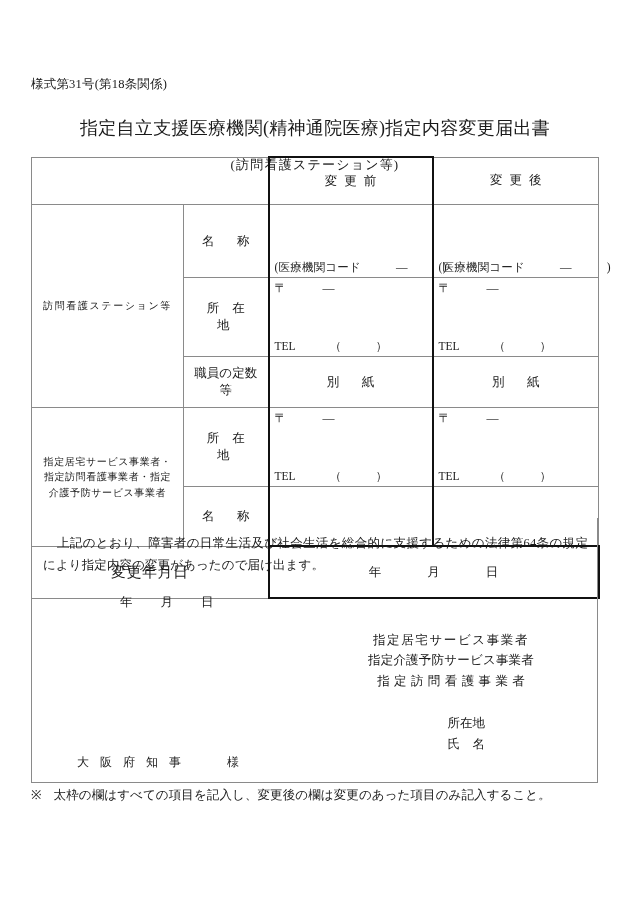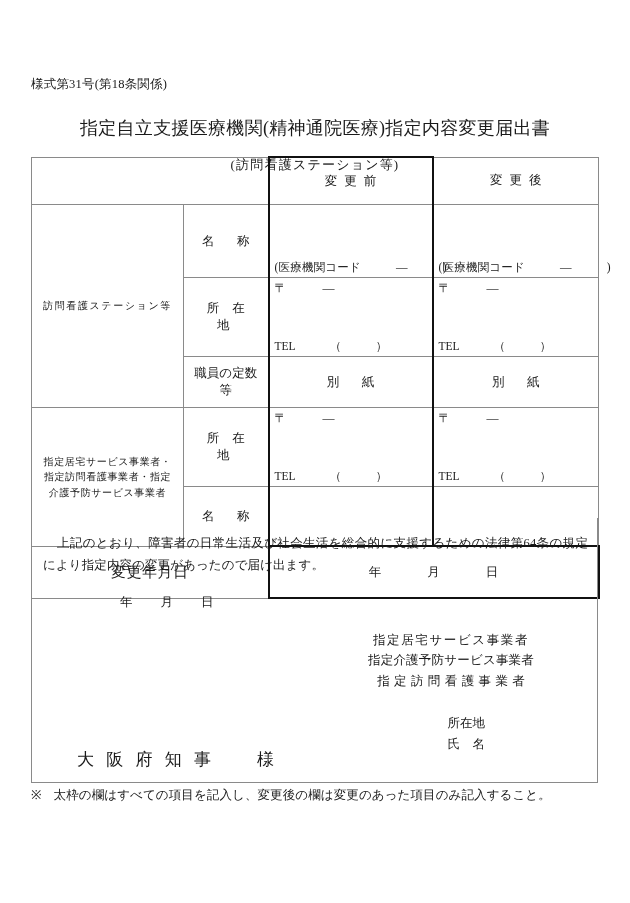--- a/index.html
+++ b/index.html
@@ -209,21 +209,21 @@
     text-align: left;
     font-size: 12.5px;
     line-height: 1.7;
   }
   .an-line { white-space: nowrap; }
 
   .governor {
     position: absolute;
     left: 45px;
     bottom: 11px;
-    font-size: 17px;
+    font-size: 12px;
     white-space: nowrap;
   }
   .governor .g-title { letter-spacing: 4px; }
   .governor .g-sama { margin-left: 42px; }
 
   
   .footnote {
     position: absolute;
     left: 31px;
     top: 786px;

